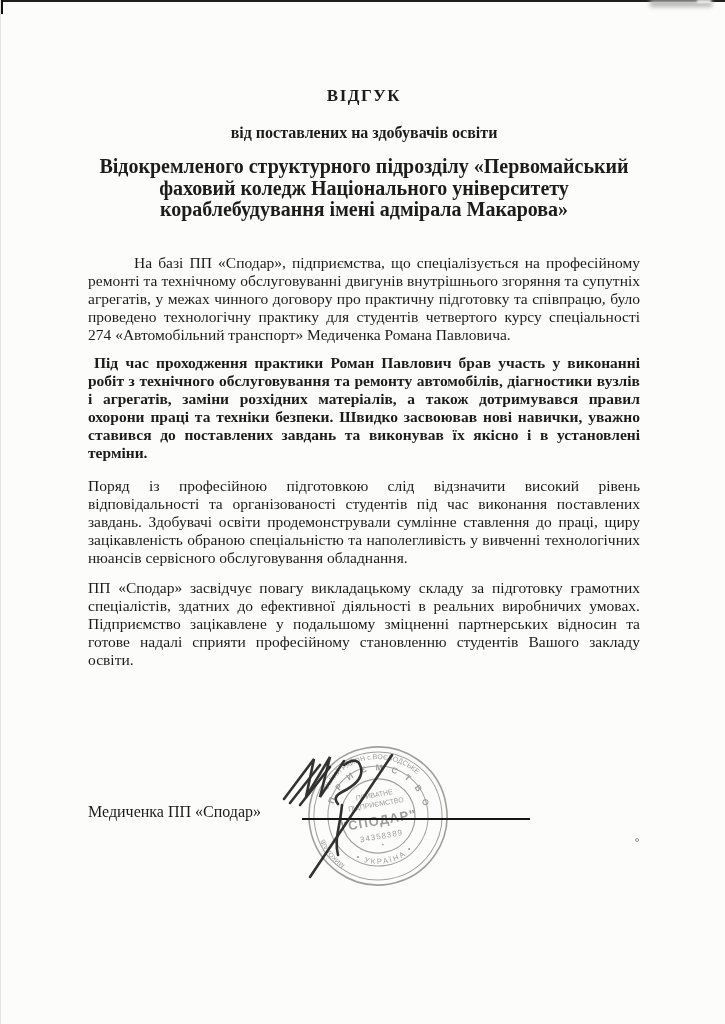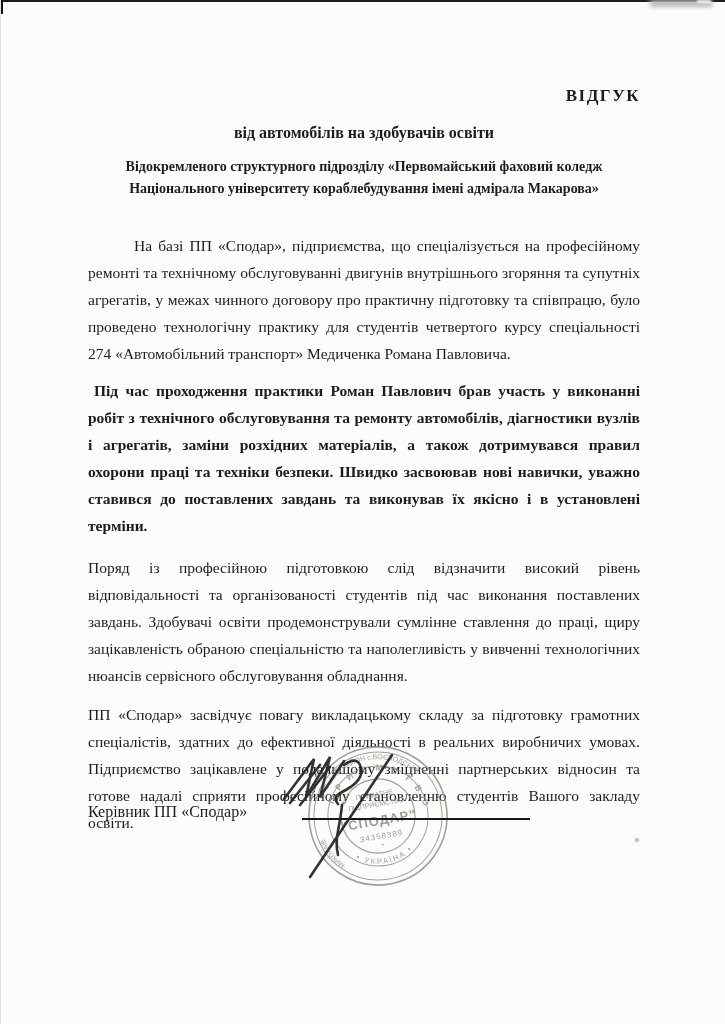--- a/index.html
+++ b/index.html
@@ -27,44 +27,44 @@
 
   
   .content {
     position: absolute;
     left: 88px; top: 0;
     width: 552px;
     padding-top: 87px;
   }
   .doc-title {
     margin: 0;
-    text-align: right;
+    text-align: center;
     font-size: 17px;
     font-weight: bold;
     letter-spacing: 1.5px;
     line-height: 18px;
   }
   .doc-subtitle {
     margin: 19px 0 0 0;
     text-align: center;
     font-size: 16px;
     font-weight: bold;
     line-height: 17px;
   }
   .doc-institution {
     margin: 15px 0 0 0;
     text-align: center;
-    font-size: 14px;
+    font-size: 20px;
     font-weight: bold;
     line-height: 21.5px;
   }
   .body-text p {
     margin: 0;
     font-size: 15.5px;
-    line-height: 27px;
+    line-height: 18px;
     text-align: justify;
   }
   .mt-p1 { margin-top: 33px !important; }
   .mt-p2 { margin-top: 10px !important; }
   .mt-p3 { margin-top: 12px !important; }
   .mt-p4 { margin-top: 15px !important; }
   .mt-p5 { margin-top: 12px !important; }
   .indent-lg { text-indent: 46px; }
   .indent-sm { text-indent: 6px; font-weight: bold; }
 
@@ -93,32 +93,32 @@
 
   <div class="scan-top-line"></div>
   <div class="scan-top-smudge"></div>
   <div class="scan-top-gap"></div>
   <div class="scan-corner-tick"></div>
   <div class="scan-left-edge"></div>
   <div class="scan-speck"></div>
 
   <div class="content">
     <h1 class="doc-title">ВІДГУК</h1>
-    <h2 class="doc-subtitle">від автомобілів на здобувачів освіти</h2>
+    <h2 class="doc-subtitle">від поставлених на здобувачів освіти</h2>
     <h3 class="doc-institution">Відокремленого структурного підрозділу «Первомайський фаховий коледж Національного університету кораблебудування імені адмірала Макарова»</h3>
 
     <div class="body-text">
       <p class="mt-p1 indent-lg">На базі ПП «Сподар», підприємства, що спеціалізується на професійному ремонті та технічному обслуговуванні двигунів внутрішнього згоряння та супутніх агрегатів, у межах чинного договору про практичну підготовку та співпрацю, було проведено технологічну практику для студентів четвертого курсу спеціальності 274 «Автомобільний транспорт» Медиченка Романа Павловича.</p>
       <p class="mt-p2 indent-sm">Під час проходження практики Роман Павлович брав участь у виконанні робіт з технічного обслуговування та ремонту автомобілів, діагностики вузлів і агрегатів, заміни розхідних матеріалів, а також дотримувався правил охорони праці та техніки безпеки. Швидко засвоював нові навички, уважно ставився до поставлених завдань та виконував їх якісно і в установлені терміни.</p>
       <p class="mt-p4">Поряд із професійною підготовкою слід відзначити високий рівень відповідальності та організованості студентів під час виконання поставлених завдань. Здобувачі освіти продемонстрували сумлінне ставлення до праці, щиру зацікавленість обраною спеціальністю та наполегливість у вивченні технологічних нюансів сервісного обслуговування обладнання.</p>
       <p class="mt-p5">ПП «Сподар» засвідчує повагу викладацькому складу за підготовку грамотних спеціалістів, здатних до ефективної діяльності в реальних виробничих умовах. Підприємство зацікавлене у подальшому зміцненні партнерських відносин та готове надалі сприяти професійному становленню студентів Вашого закладу освіти.</p>
     </div>
   </div>
 
-  <div class="signature-label">Керівник ПП «Сподар»</div>
+  <div class="signature-label">Медиченка ПП «Сподар»</div>
   <div class="signature-line"></div>
 
   <svg class="stamp-svg" width="156" height="156" viewBox="-78 -78 156 156">
     <g transform="rotate(-10)" stroke="#8a8a83" fill="none" opacity="0.8">
       <circle r="69" stroke-width="1.6"></circle>
       <circle r="64" stroke-width="1"></circle>
       <circle r="50" stroke-width="1"></circle>
       <circle r="37" stroke-width="1.2"></circle>
 
       <path id="arcTop" d="M -57,0 A 57,57 0 0 1 57,0" stroke="none"></path>

